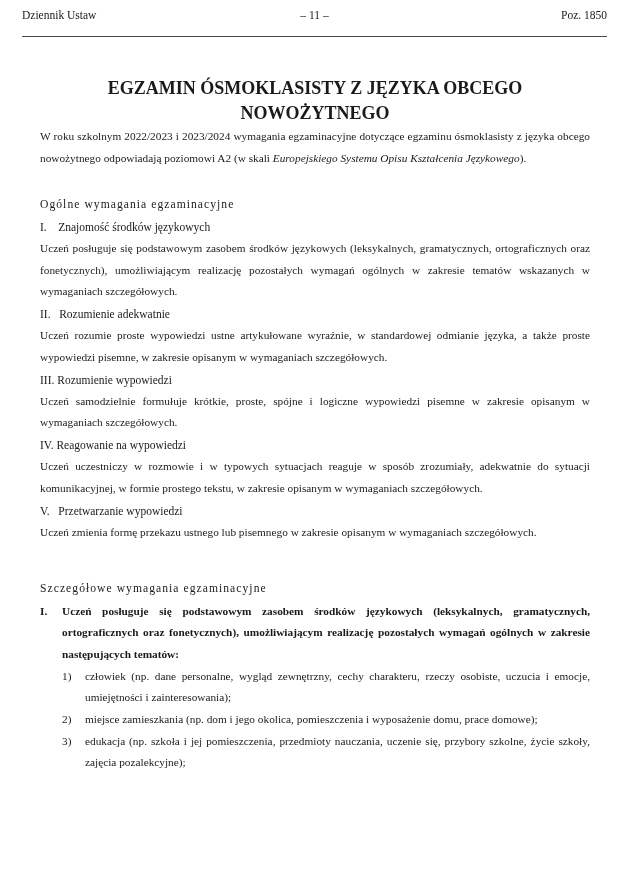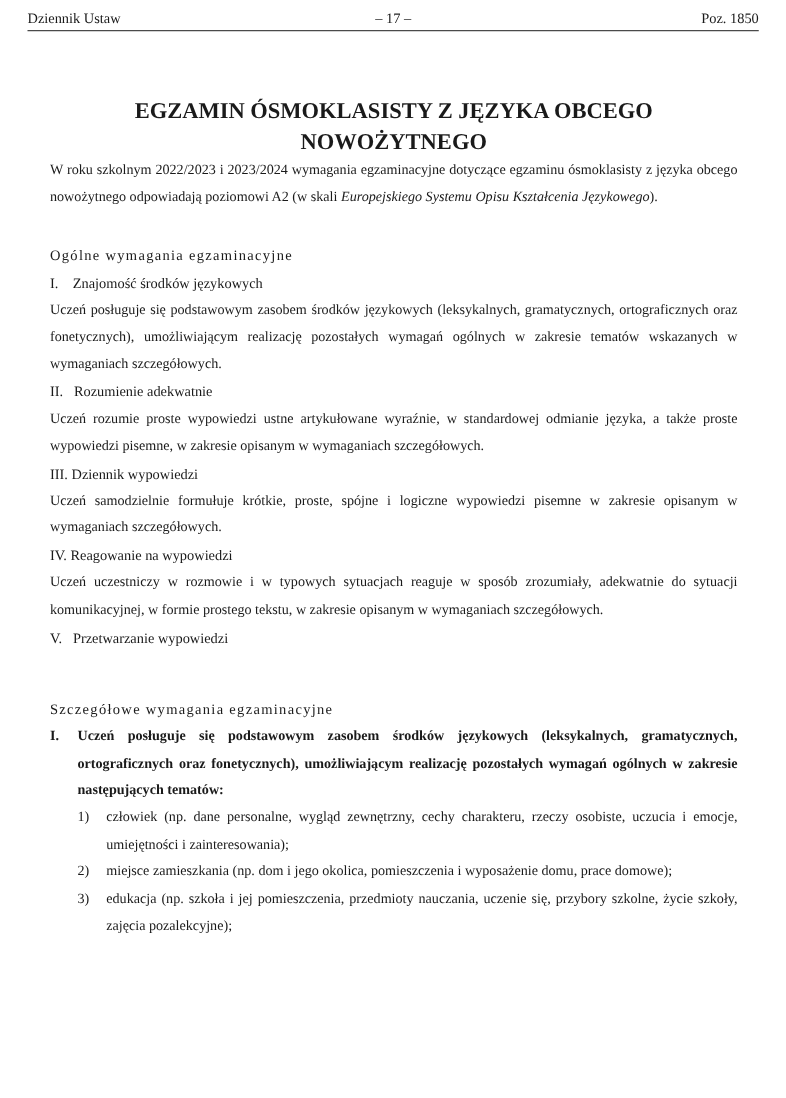--- a/index.html
+++ b/index.html
@@ -27,21 +27,21 @@
     position: absolute;
     left: 22px;
     right: 22px;
     top: 8px;
     display: flex;
     align-items: baseline;
     justify-content: space-between;
     font-size: 11.5px;
     line-height: 1.25;
     border-bottom: 1px solid #4a4a4a;
-    padding-bottom: 2px;
+    padding-bottom: 14px;
   }
   .page-header .hdr-left   { flex: 0 0 auto; }
   .page-header .hdr-center {
     position: absolute;
     left: 0; right: 0;
     text-align: center;
   }
   .page-header .hdr-right  { flex: 0 0 auto; margin-left: auto; }
 
   
@@ -121,47 +121,48 @@
 
   i, .italic { font-style: italic; }
 </style>
 </head>
 <body>
 
 <div class="page">
 
   <div class="page-header">
     <span class="hdr-left">Dziennik Ustaw</span>
-    <span class="hdr-center">– 17 –</span>
+    <span class="hdr-center">– 11 –</span>
     <span class="hdr-right">Poz. 1850</span>
   </div>
 
   <div class="content">
 
     <h1 class="doc-title">EGZAMIN ÓSMOKLASISTY Z JĘZYKA OBCEGO NOWOŻYTNEGO</h1>
 
     <p class="para intro">
       <span>W roku szkolnym 2022/2023 i 2023/2024 wymagania egzaminacyjne dotyczące egzaminu ósmoklasisty z języka obcego nowożytnego odpowiadają poziomowi A2 (w skali </span><i>Europejskiego Systemu Opisu Kształcenia Językowego</i><span>).</span>
     </p>
 
     <p class="section-title gap-before-ogolne">Ogólne wymagania egzaminacyjne</p>
 
     <p class="req-heading">I.  Znajomość środków językowych</p>
     <p class="para">Uczeń posługuje się podstawowym zasobem środków językowych (leksykalnych, gramatycznych, ortograficznych oraz fonetycznych), umożliwiającym realizację pozostałych wymagań ogólnych w zakresie tematów wskazanych w wymaganiach szczegółowych.</p>
 
     <p class="req-heading">II.  Rozumienie adekwatnie</p>
     <p class="para">Uczeń rozumie proste wypowiedzi ustne artykułowane wyraźnie, w standardowej odmianie języka, a także proste wypowiedzi pisemne, w zakresie opisanym w wymaganiach szczegółowych.</p>
 
-    <p class="req-heading">III. Dziennik wypowiedzi</p>
+    <p class="req-heading">III. Rozumienie wypowiedzi</p>
     <p class="para">Uczeń samodzielnie formułuje krótkie, proste, spójne i logiczne wypowiedzi pisemne w zakresie opisanym w wymaganiach szczegółowych.</p>
 
     <p class="req-heading">IV. Reagowanie na wypowiedzi</p>
     <p class="para">Uczeń uczestniczy w rozmowie i w typowych sytuacjach reaguje w sposób zrozumiały, adekwatnie do sytuacji komunikacyjnej, w formie prostego tekstu, w zakresie opisanym w wymaganiach szczegółowych.</p>
 
     <p class="req-heading">V.  Przetwarzanie wypowiedzi</p>
+    <p class="para">Uczeń zmienia formę przekazu ustnego lub pisemnego w zakresie opisanym w wymaganiach szczegółowych.</p>
 
     <p class="section-title gap-before-szczeg">Szczegółowe wymagania egzaminacyjne</p>
 
     <p class="roman-item">
       <span class="marker">I.</span><span>Uczeń posługuje się podstawowym zasobem środków językowych (leksykalnych, gramatycznych, ortograficznych oraz fonetycznych), umożliwiającym realizację pozostałych wymagań ogólnych w zakresie następujących tematów:</span>
     </p>
 
     <ul class="sub-list">
       <li class="sub-item">
         <span class="marker">1)</span><span>człowiek (np. dane personalne, wygląd zewnętrzny, cechy charakteru, rzeczy osobiste, uczucia i emocje, umiejętności i zainteresowania);</span>

